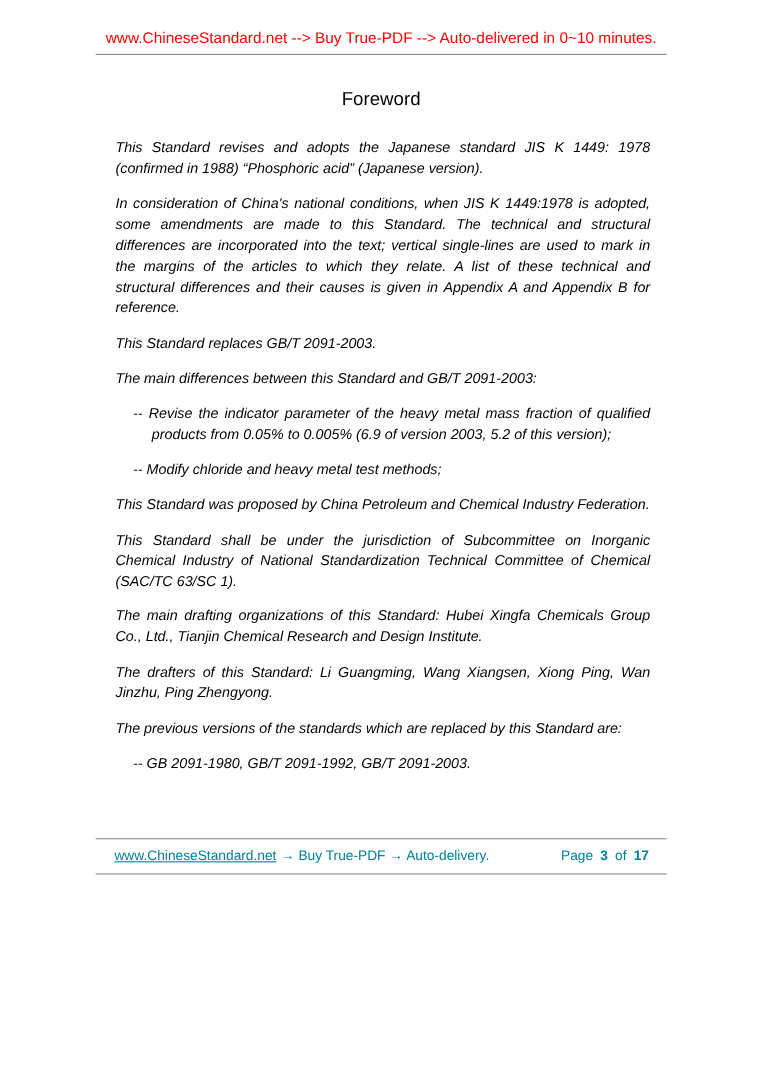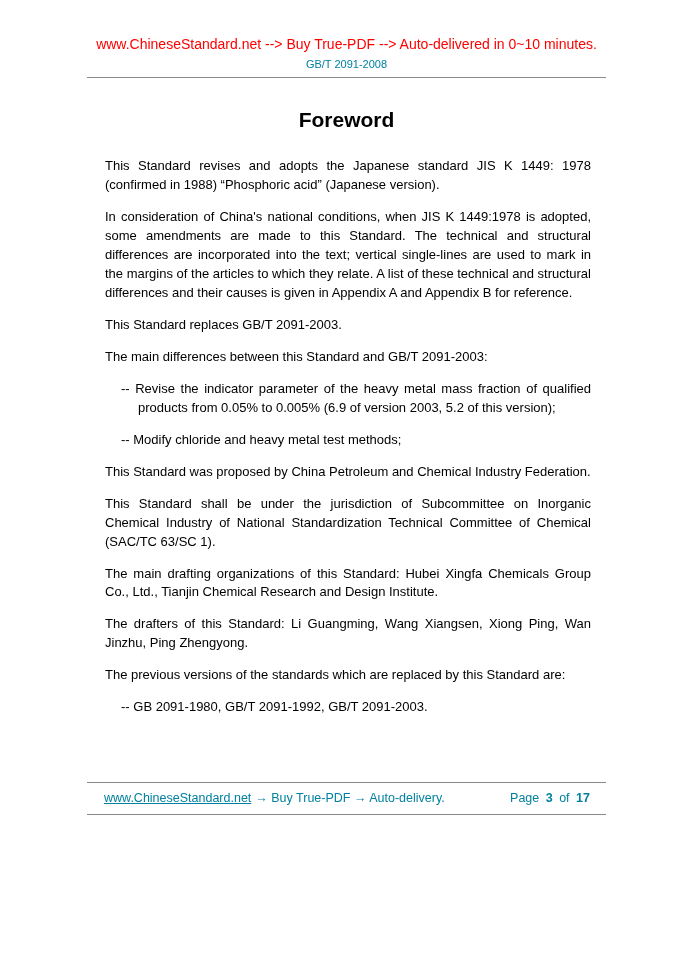--- a/index.html
+++ b/index.html
@@ -4,21 +4,21 @@
 <style>
   html, body {
     margin: 0;
     padding: 0;
     background: #ffffff;
   }
   .page {
     position: relative;
     width: 693px;
     height: 821px;
-    margin: 17px auto;
+    margin: 7px auto;
     background: #ffffff;
     font-family: "Liberation Sans", sans-serif;
     color: #000;
     overflow: hidden;
     box-sizing: border-box;
   }
   .promo {
     padding-top: 19px;
     text-align: center;
     font-size: 14px;
@@ -35,43 +35,44 @@
     border: 0;
     border-top: 1px solid #8a8a8a;
     height: 0;
   }
   .top-rule {
     margin: 7px 87px 0 87px;
   }
   .doc-title {
     margin: 30px 0 0 0;
     text-align: center;
-    font-size: 21px;
-    font-weight: bold;
+    font-size: 17px;
+    font-weight: normal;
     color: #000;
   }
   .content {
     margin: 25px 102px 0 105px;
     font-size: 13px;
     line-height: 1.46;
     text-align: justify;
   }
   .para {
     margin: 0 0 13px 0;
+    font-style: italic;
   }
   .dash {
     margin: 0 0 13px 16px;
     padding-left: 17px;
     text-indent: -17px;
   }
   .footer {
     position: absolute;
     left: 87px;
     right: 87px;
-    bottom: 23px;
+    bottom: 33px;
     text-align: right;
   }
   .footer-row {
     display: flex;
     justify-content: space-between;
     align-items: baseline;
     padding: 8px 16px 9px 17px;
     font-size: 12.5px;
     color: #0080a0;
   }
@@ -91,21 +92,20 @@
     margin-left: 0;
   }
 </style>
 </head>
 <body>
 
 <div class="page">
 
   <div class="promo">www.ChineseStandard.net --&gt; Buy True-PDF --&gt; Auto-delivered in 0~10 minutes.</div>
 
-  <div class="std-code">GB/T 2091-2008</div>
 
   <div class="rule top-rule"></div>
 
   <h1 class="doc-title">Foreword</h1>
 
   <div class="content">
     <p class="para">This Standard revises and adopts the Japanese standard JIS K 1449: 1978 (confirmed in 1988) “Phosphoric acid” (Japanese version).</p>
     <p class="para">In consideration of China's national conditions, when JIS K 1449:1978 is adopted, some amendments are made to this Standard. The technical and structural differences are incorporated into the text; vertical single-lines are used to mark in the margins of the articles to which they relate. A list of these technical and structural differences and their causes is given in Appendix A and Appendix B for reference.</p>
     <p class="para">This Standard replaces GB/T 2091-2003.</p>
     <p class="para">The main differences between this Standard and GB/T 2091-2003:</p>

